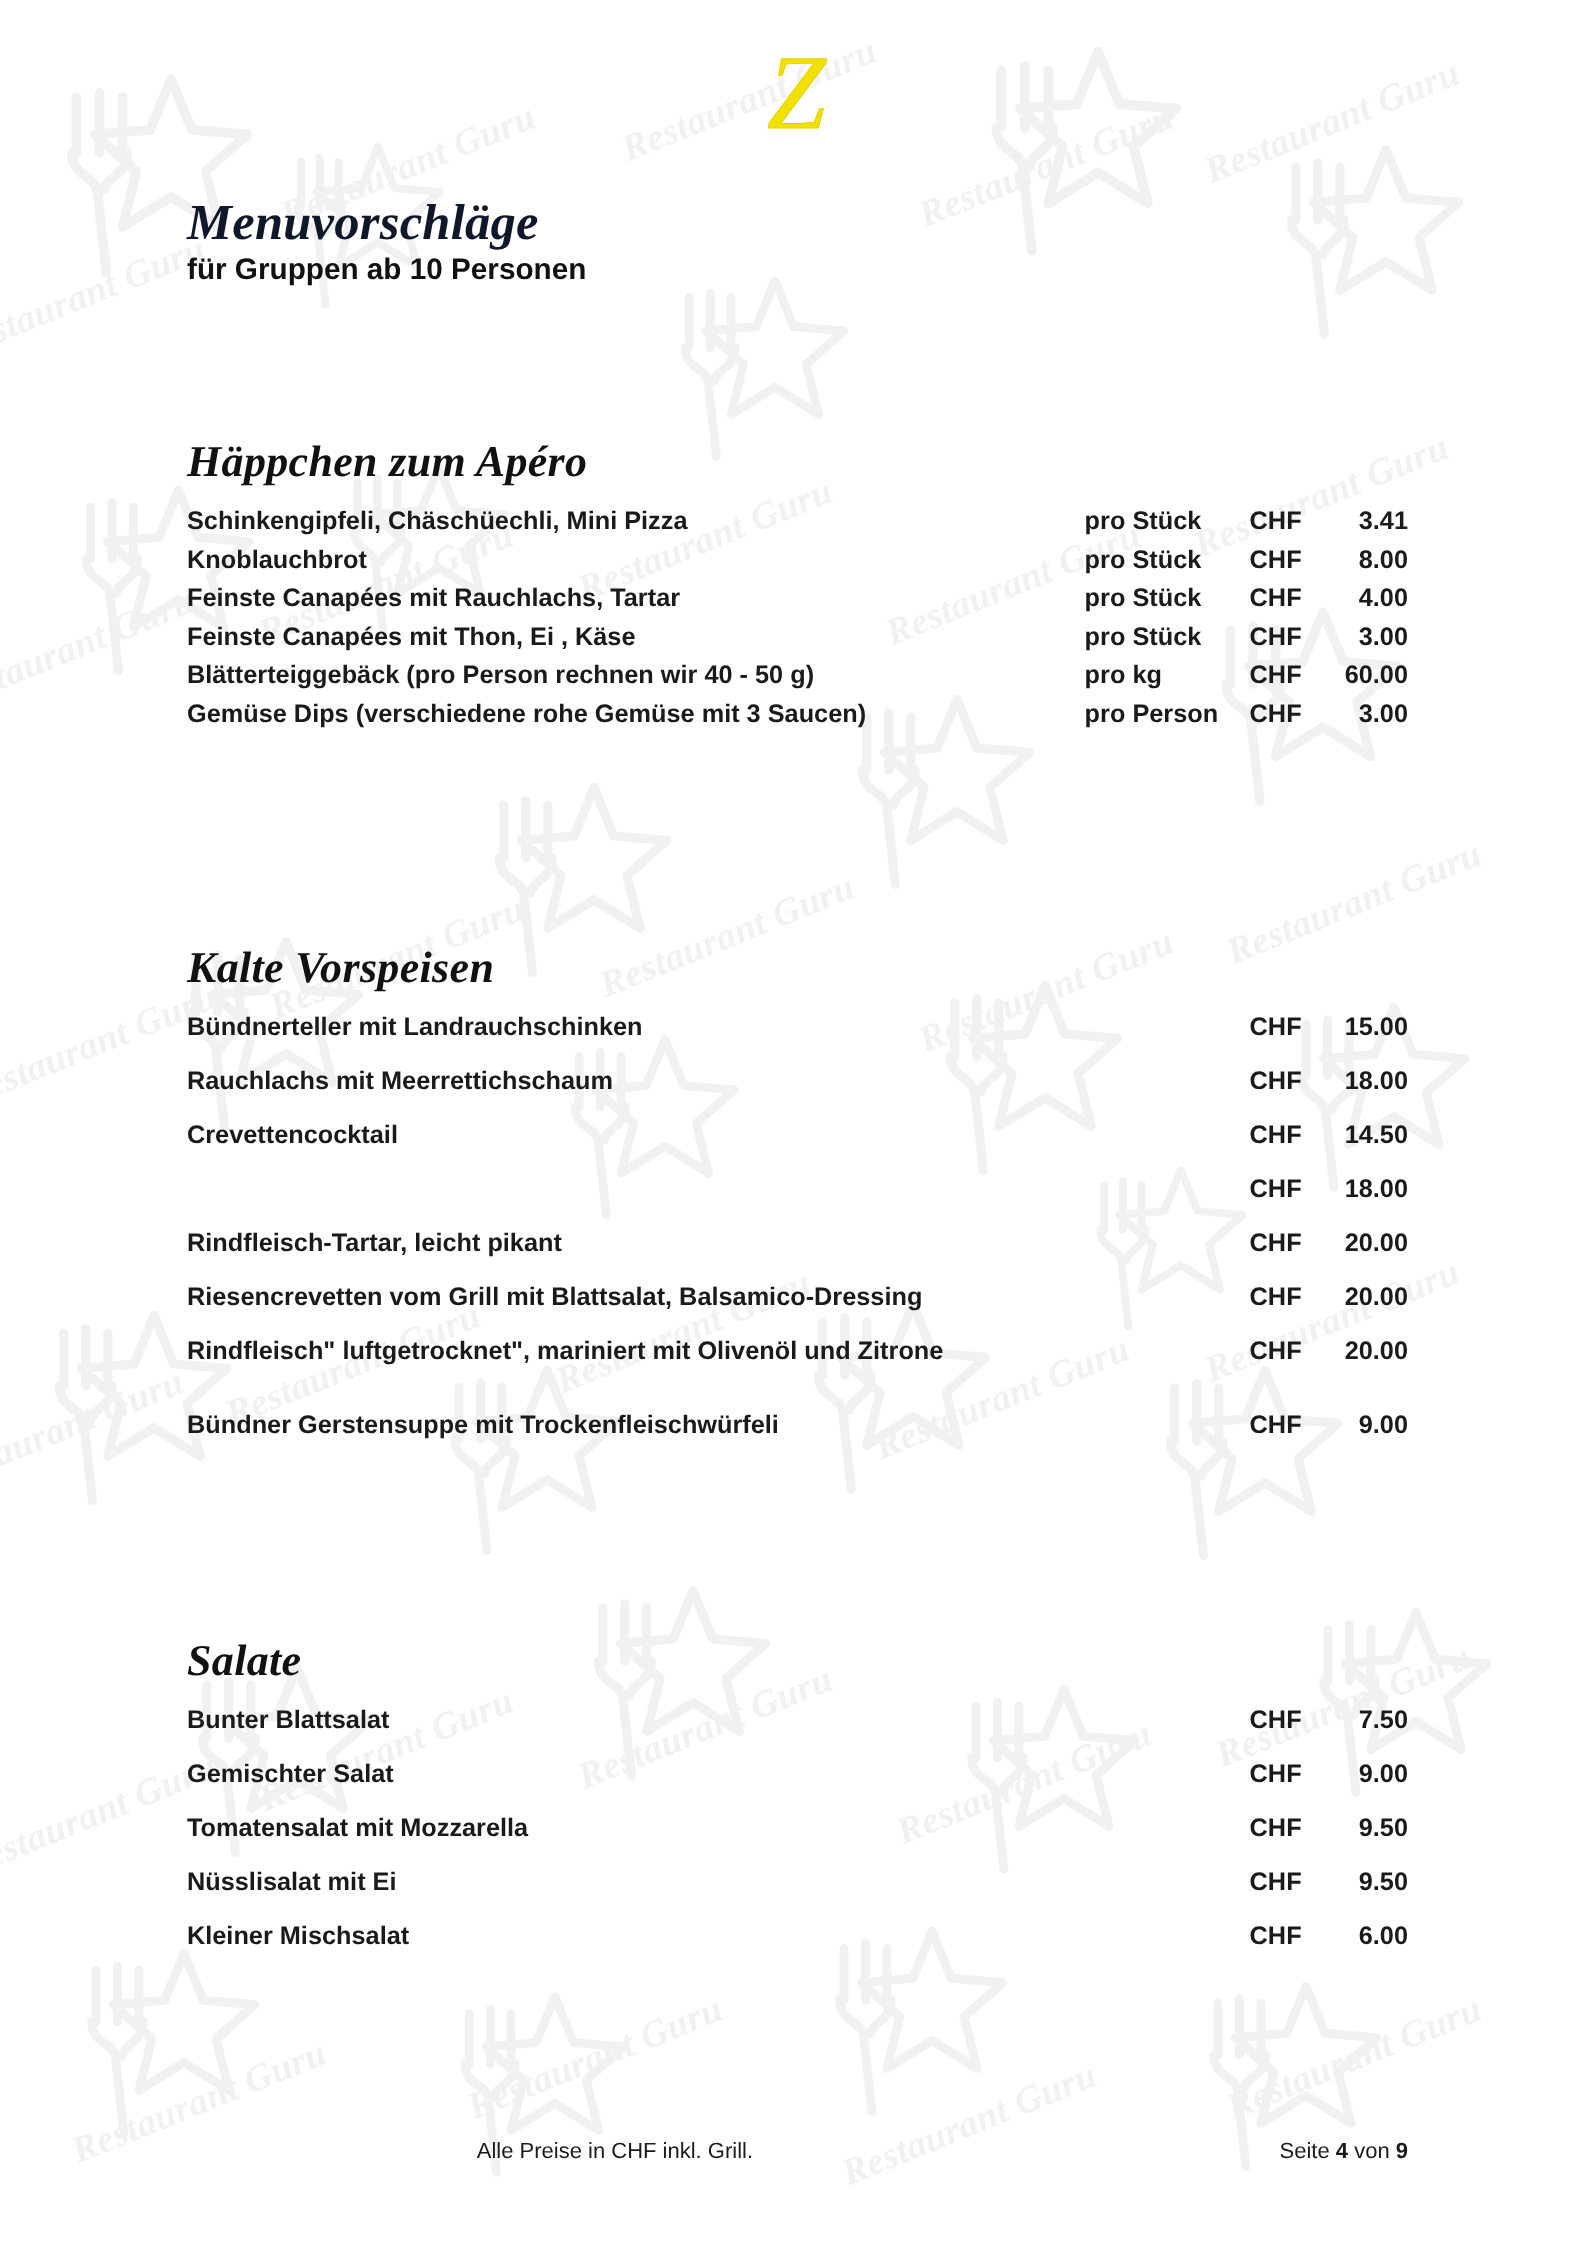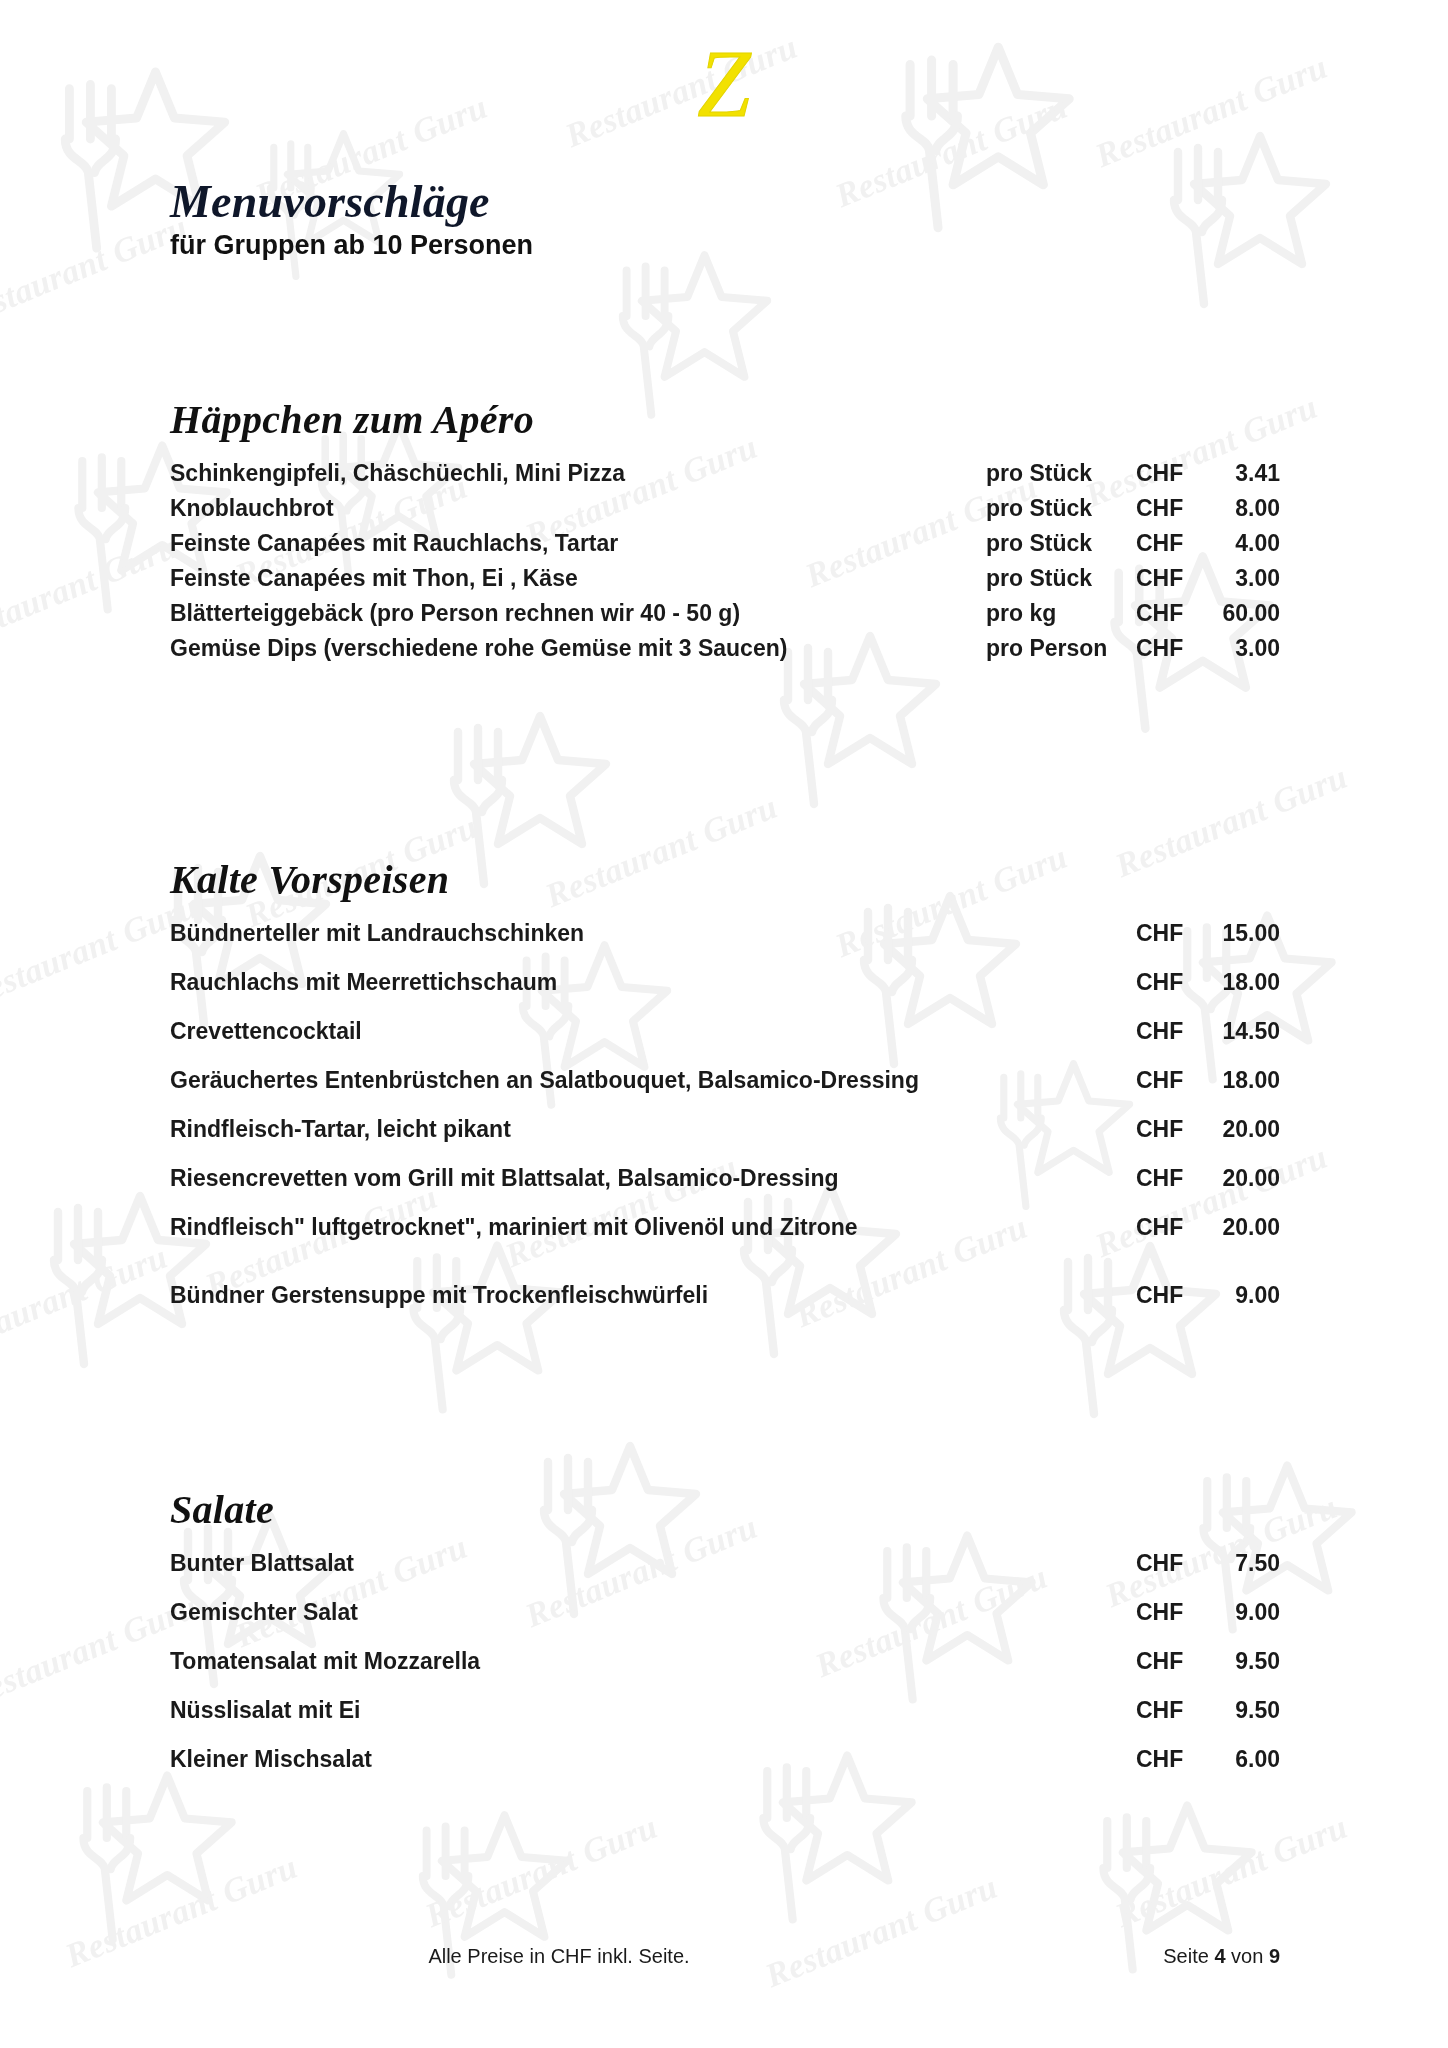--- a/index.html
+++ b/index.html
@@ -512,21 +512,20 @@
               <span class="row-cur">CHF</span>
               <span class="row-price">18.00</span>
             </div>
             <div class="menu-row">
               <span class="row-name">Crevettencocktail</span>
               <span class="row-spacer"></span>
               <span class="row-cur">CHF</span>
               <span class="row-price">14.50</span>
             </div>
             <div class="menu-row">
-              <span class="row-name">Geräuchertes Entenbrüstchen an Salatbouquet, Balsamico-Dressing</span>
               <span class="row-spacer"></span>
               <span class="row-cur">CHF</span>
               <span class="row-price">18.00</span>
             </div>
             <div class="menu-row">
               <span class="row-name">Rindfleisch-Tartar, leicht pikant</span>
               <span class="row-spacer"></span>
               <span class="row-cur">CHF</span>
               <span class="row-price">20.00</span>
             </div>
@@ -581,21 +580,21 @@
               <span class="row-name">Kleiner Mischsalat</span>
               <span class="row-spacer"></span>
               <span class="row-cur">CHF</span>
               <span class="row-price">6.00</span>
             </div>
           </div>
         </div>
       </div>
 
     <div id="footer">
-      <div id="footer-note">Alle Preise in CHF inkl. Seite.</div>
+      <div id="footer-note">Alle Preise in CHF inkl. Grill.</div>
       <div id="footer-page">
         <span>Seite</span>
         <b>4</b>
         <span>von</span>
         <b>9</b>
       </div>
     </div>
 
   </div>
 </div>

